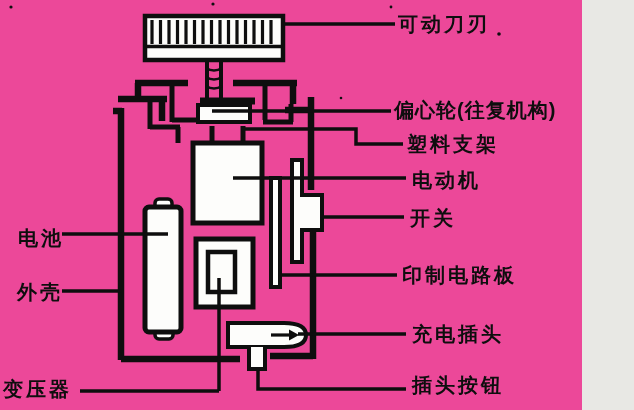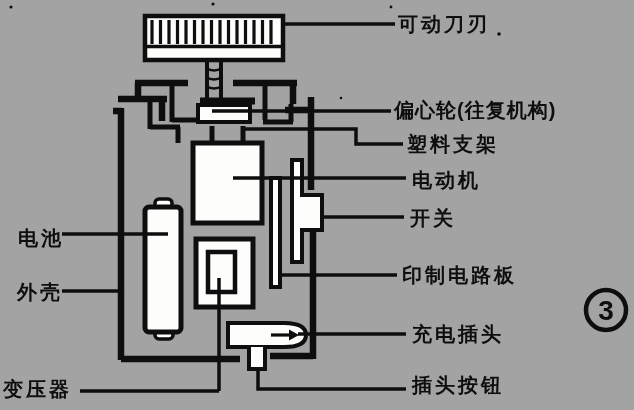--- a/index.html
+++ b/index.html
@@ -1,20 +1,20 @@
 <!DOCTYPE html>
 <html><head>
 <meta charset="utf-8">
 <style>
   html,body{margin:0;padding:0;}
   body{background:#e8e8e4;font-family:"Liberation Sans","DejaVu Sans",sans-serif;}
   .page{
     position:relative;
-    width:634px;height:410px;
-    background:#a3a3a3;
+    width:582px;height:410px;
+    background:#ec4899;
     overflow:hidden;
   }
   svg{display:block;}
   text{
     font-family:"Liberation Sans","DejaVu Sans",sans-serif;
     font-weight:700;
     fill:#0e0e0e;
   }
   .lbl{font-size:20px;letter-spacing:3px;}
   .lbl-long{font-size:20px;letter-spacing:1px;}

